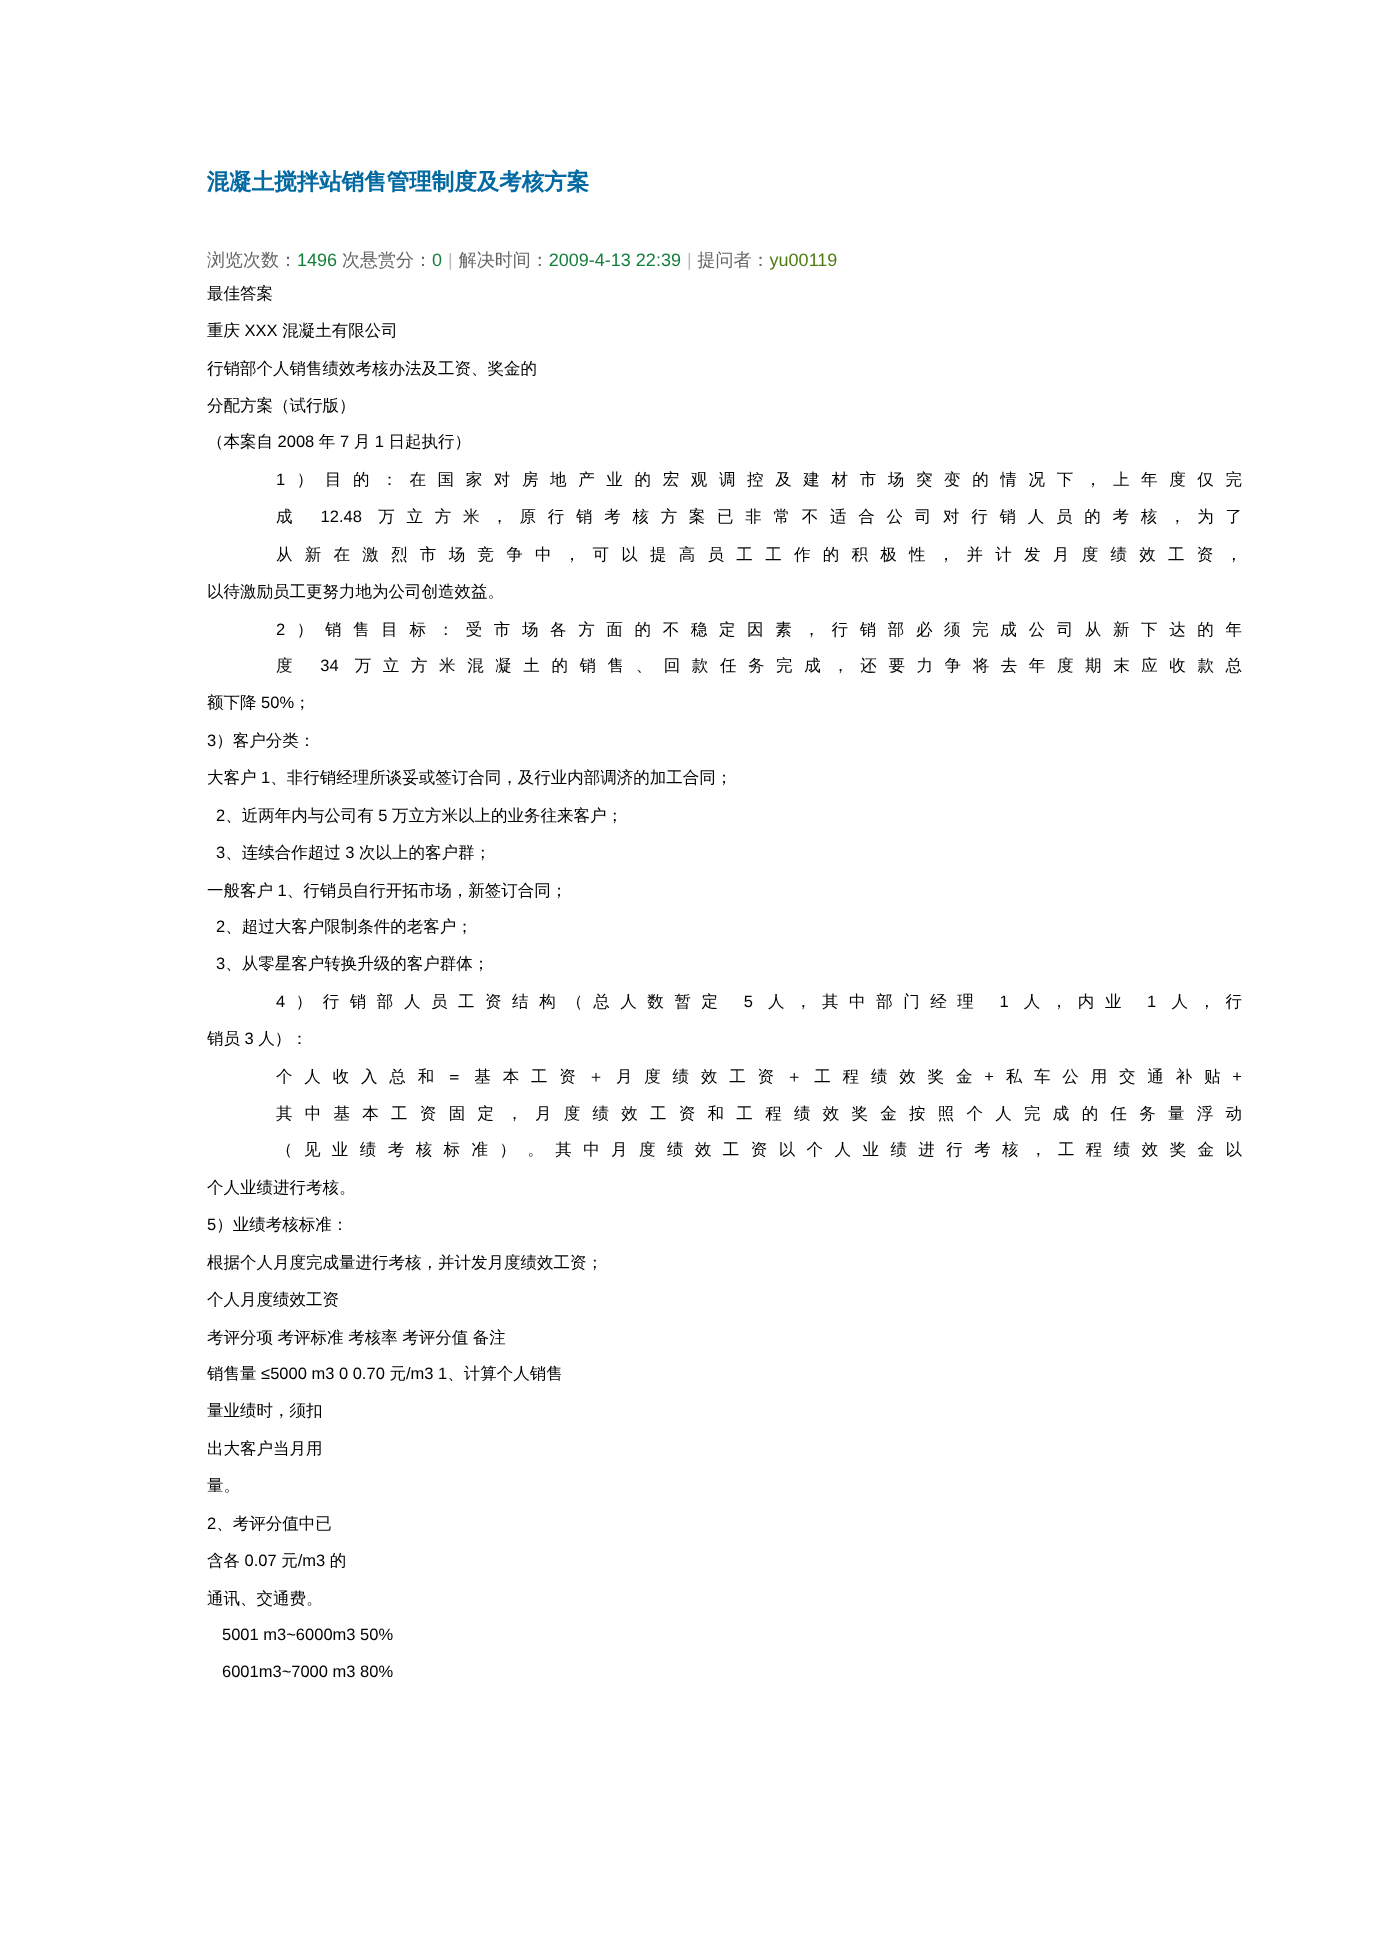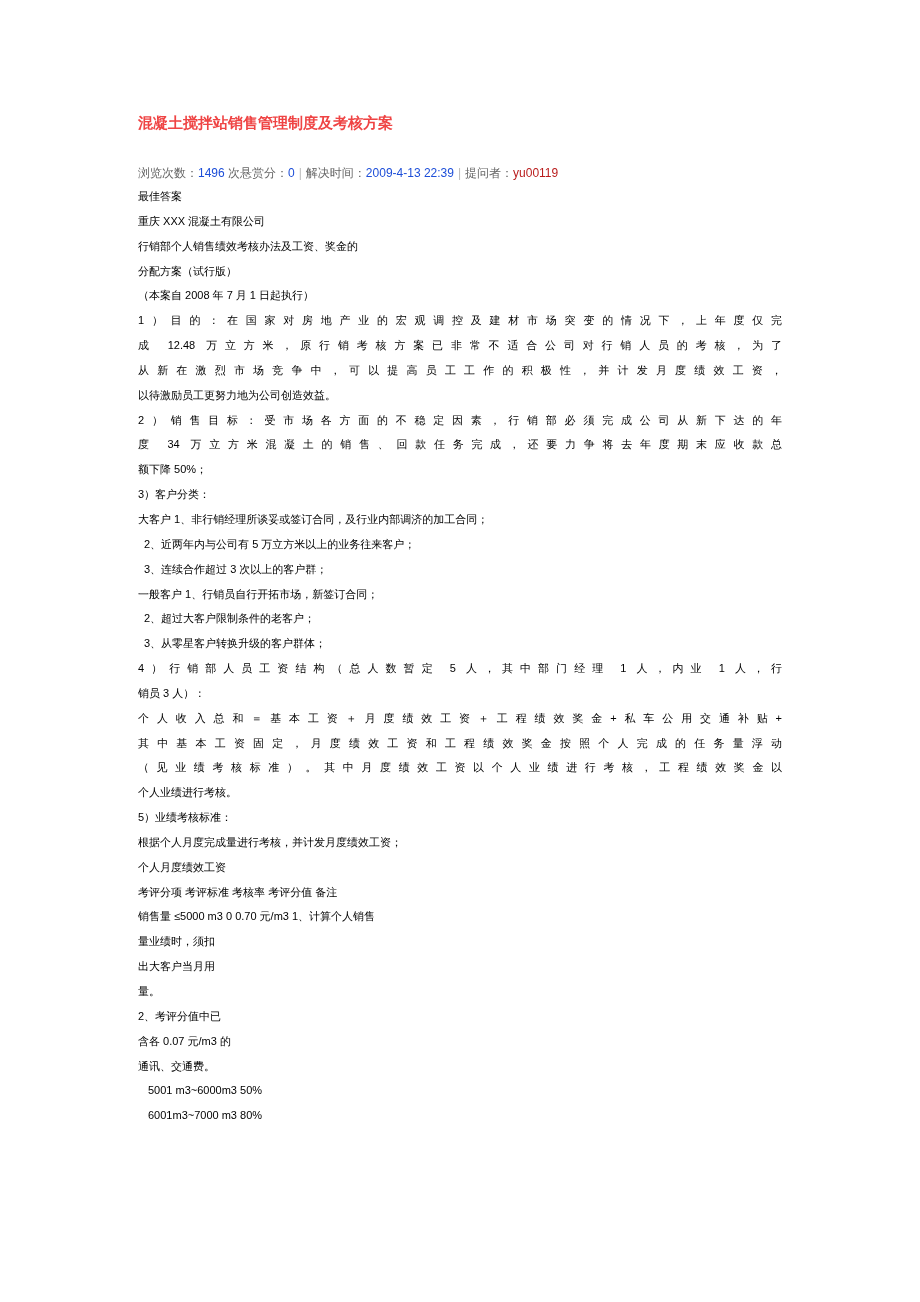--- a/index.html
+++ b/index.html
@@ -20,60 +20,62 @@
     left: 138px;
     top: 0;
     width: 650px;
   }
   .doc-title {
     position: absolute;
     left: 0;
     top: 113px;
     font-size: 15px;
     font-weight: bold;
-    color: #ef4444;
+    color: #0369a1;
     white-space: nowrap;
     line-height: 20px;
+    font-family: Liberation Mono, monospace;
   }
   .meta {
     position: absolute;
     left: 0;
     top: 165px;
     font-size: 12px;
     line-height: 16px;
     color: #666666;
     white-space: nowrap;
   }
   .meta .num {
-    color: #1d4ed8;
+    color: #15803d;
   }
   .meta .sep {
     color: #bbbbbb;
     margin: 0 4px;
   }
   .meta .asker {
-    color: #b91c1c;
+    color: #4d7c0f;
   }
   .body {
     position: absolute;
     left: 0;
     top: 184px;
     width: 650px;
     font-size: 11px;
     line-height: 24.85px;
   }
   .line {
     white-space: nowrap;
     display: block;
     height: 24.85px;
   }
   .line.justify {
     text-align: justify;
     text-align-last: justify;
     width: 644px;
+    margin-left: 46px;
   }
   .indent1 { padding-left: 6px; }
   .indent2 { padding-left: 10px; }
 </style>
 </head>
 <body>
 
 <div class="page">
   <div class="doc-title">混凝土搅拌站销售管理制度及考核方案</div>
 

